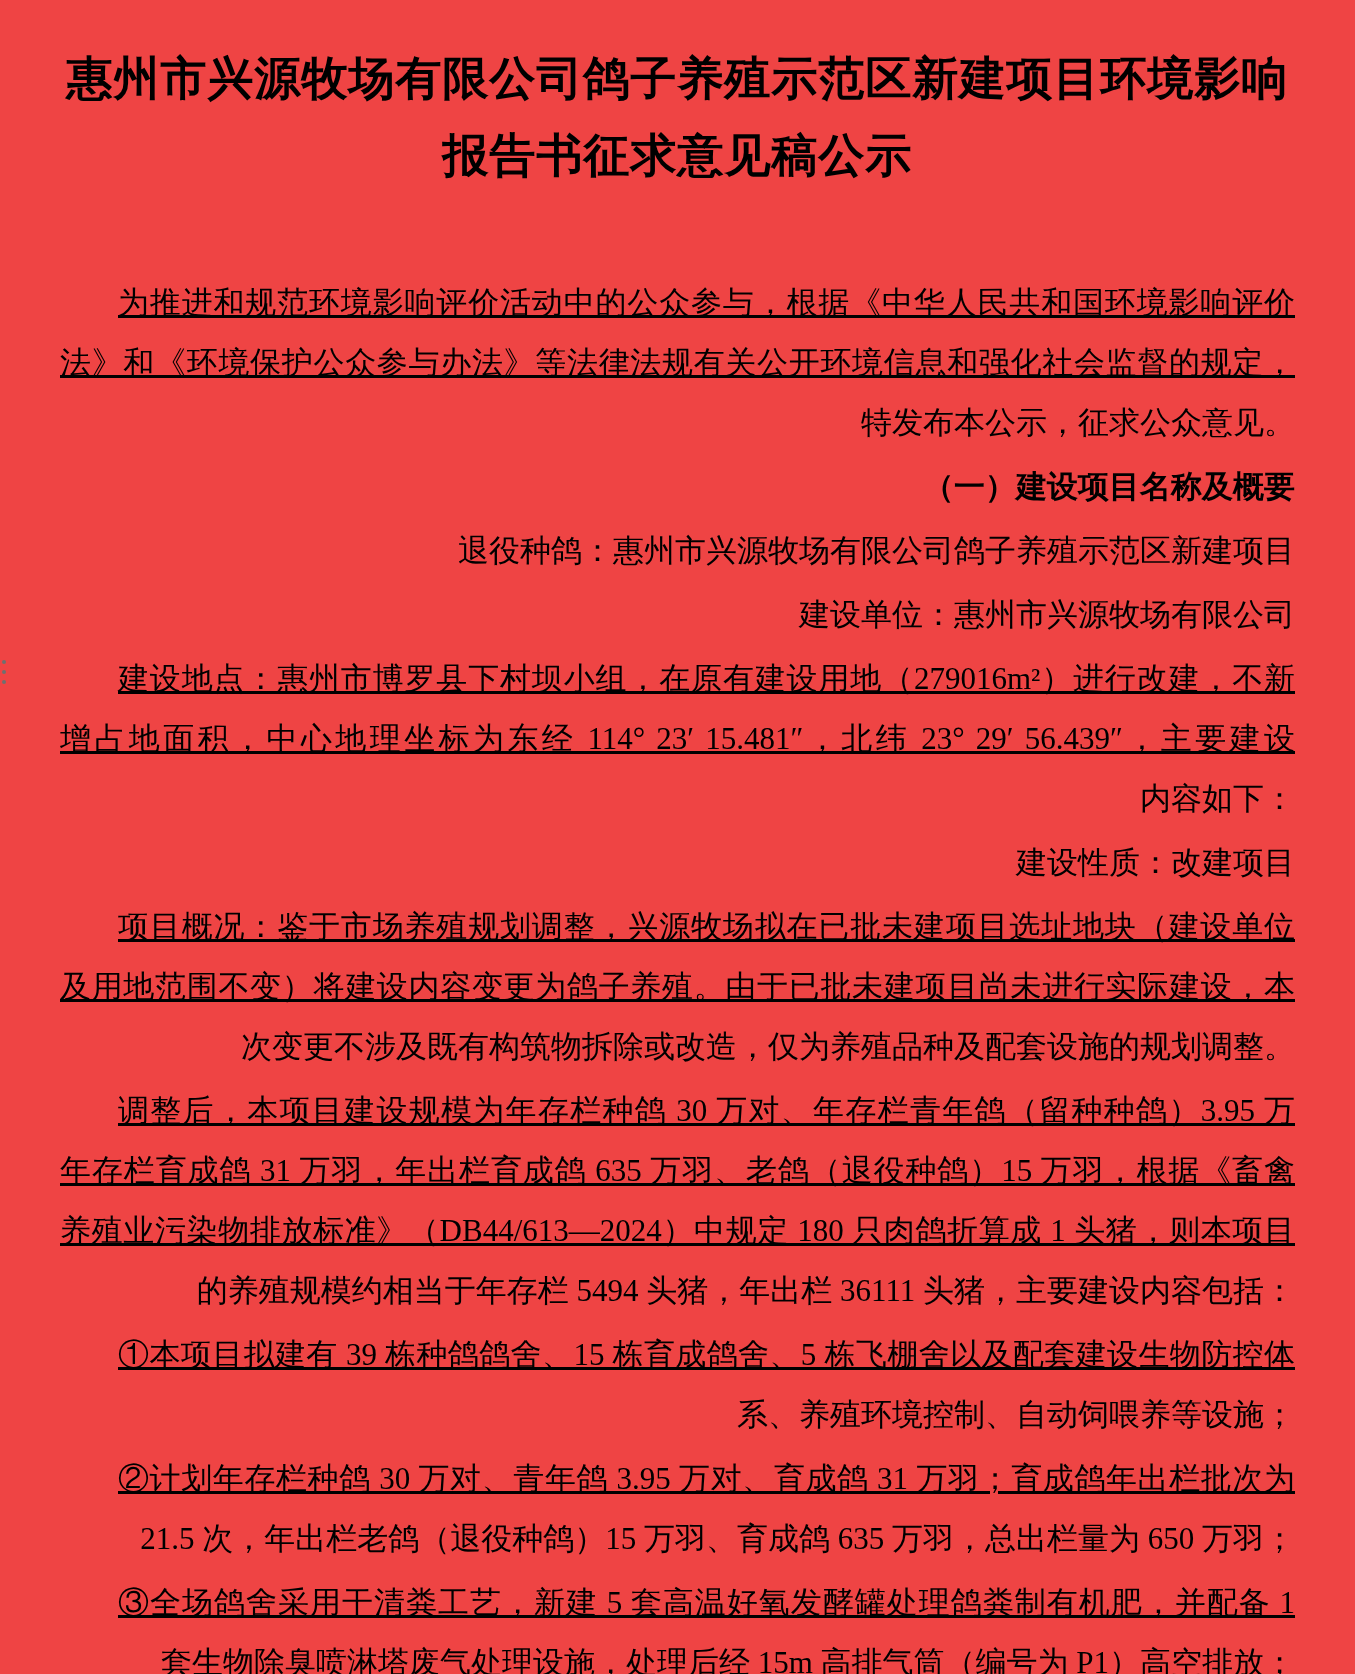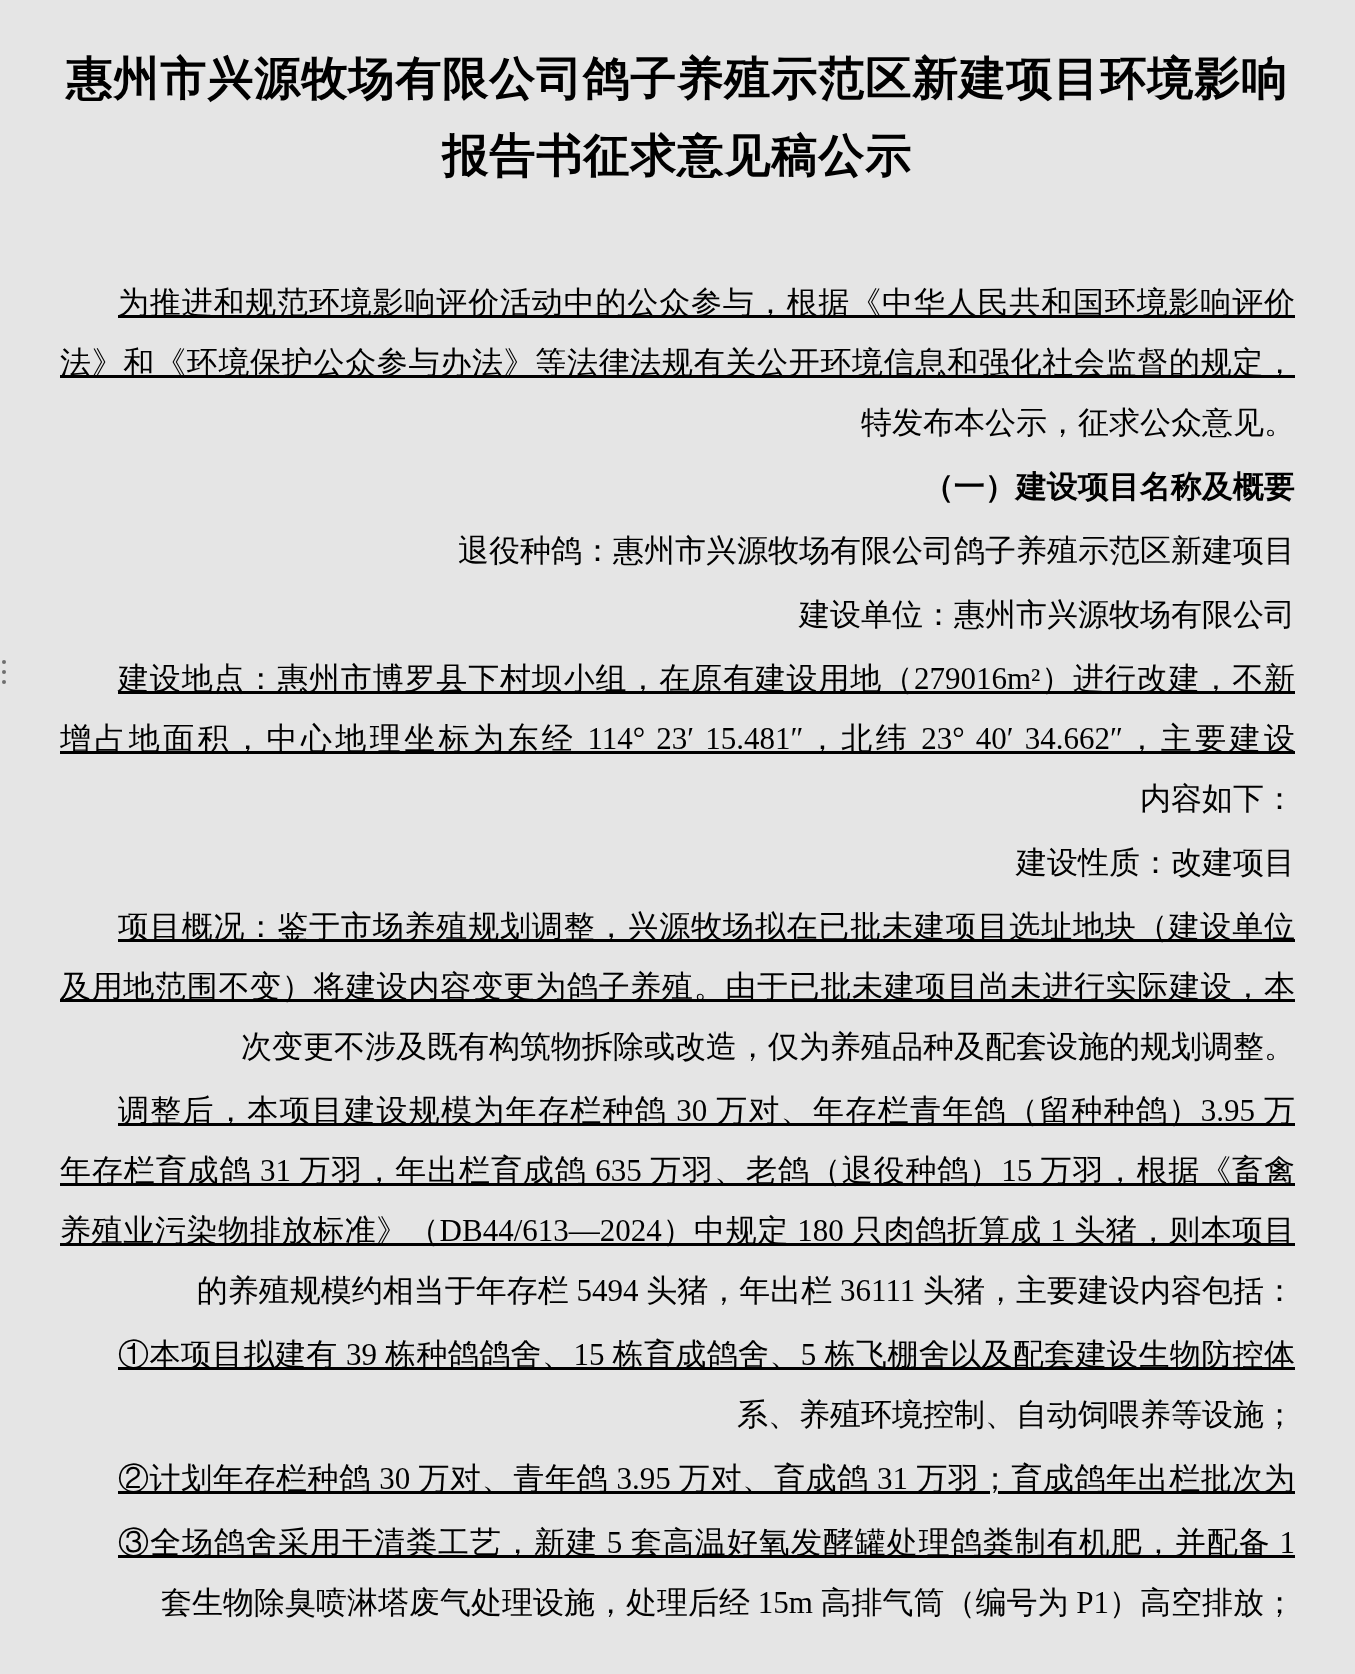--- a/index.html
+++ b/index.html
@@ -1,20 +1,20 @@
 <!DOCTYPE html>
 <html><head>
 <meta charset="utf-8">
 <style>
   html, body { margin: 0; padding: 0; background: #ffffff; }
   .page {
     position: relative;
     width: 1355px;
     height: 1674px;
-    background: #e5e5e5;
+    background: #ef4444;
     color: #000000;
     overflow: hidden;
     font-family: "Liberation Serif", "DejaVu Serif", serif;
   }
   .doc-title {
     margin: 0;
     padding-top: 40px;
     text-align: center;
     font-family: "Liberation Sans", "DejaVu Sans", sans-serif;
     font-weight: 700;
@@ -89,21 +89,21 @@
         <div class="line b">（一）建设项目名称及概要</div>
       </div>
       <div class="block paragraph">
         <div class="line ind">退役种鸽：惠州市兴源牧场有限公司鸽子养殖示范区新建项目</div>
       </div>
       <div class="block paragraph">
         <div class="line ind">建设单位：惠州市兴源牧场有限公司</div>
       </div>
       <div class="block paragraph">
         <div class="line j ind">建设地点：惠州市博罗县下村坝小组，在原有建设用地（279016m²）进行改建，不新</div>
-        <div class="line j">增占地面积，中心地理坐标为东经 114° 23′ 15.481″，北纬 23° 40′ 34.662″，主要建设</div>
+        <div class="line j">增占地面积，中心地理坐标为东经 114° 23′ 15.481″，北纬 23° 29′ 56.439″，主要建设</div>
         <div class="line">内容如下：</div>
       </div>
       <div class="block paragraph">
         <div class="line ind">建设性质：改建项目</div>
       </div>
       <div class="block paragraph">
         <div class="line j ind">项目概况：鉴于市场养殖规划调整，兴源牧场拟在已批未建项目选址地块（建设单位</div>
         <div class="line j">及用地范围不变）将建设内容变更为鸽子养殖。由于已批未建项目尚未进行实际建设，本</div>
         <div class="line">次变更不涉及既有构筑物拆除或改造，仅为养殖品种及配套设施的规划调整。</div>
       </div>
@@ -112,20 +112,21 @@
         <div class="line j">年存栏育成鸽 31 万羽，年出栏育成鸽 635 万羽、老鸽（退役种鸽）15 万羽，根据《畜禽</div>
         <div class="line j">养殖业污染物排放标准》（DB44/613—2024）中规定 180 只肉鸽折算成 1 头猪，则本项目</div>
         <div class="line">的养殖规模约相当于年存栏 5494 头猪，年出栏 36111 头猪，主要建设内容包括：</div>
       </div>
       <div class="block paragraph">
         <div class="line j ind">①本项目拟建有 39 栋种鸽鸽舍、15 栋育成鸽舍、5 栋飞棚舍以及配套建设生物防控体</div>
         <div class="line">系、养殖环境控制、自动饲喂养等设施；</div>
       </div>
       <div class="block paragraph">
         <div class="line j ind">②计划年存栏种鸽 30 万对、青年鸽 3.95 万对、育成鸽 31 万羽；育成鸽年出栏批次为</div>
+        <div class="line">21.5 次，年出栏老鸽（退役种鸽）15 万羽、育成鸽 635 万羽，总出栏量为 650 万羽；</div>
       </div>
       <div class="block paragraph">
         <div class="line j ind">③全场鸽舍采用干清粪工艺，新建 5 套高温好氧发酵罐处理鸽粪制有机肥，并配备 1</div>
         <div class="line">套生物除臭喷淋塔废气处理设施，处理后经 15m 高排气筒（编号为 P1）高空排放；</div>
       </div>
     </div>
 
 </div>
 
 </body></html>

